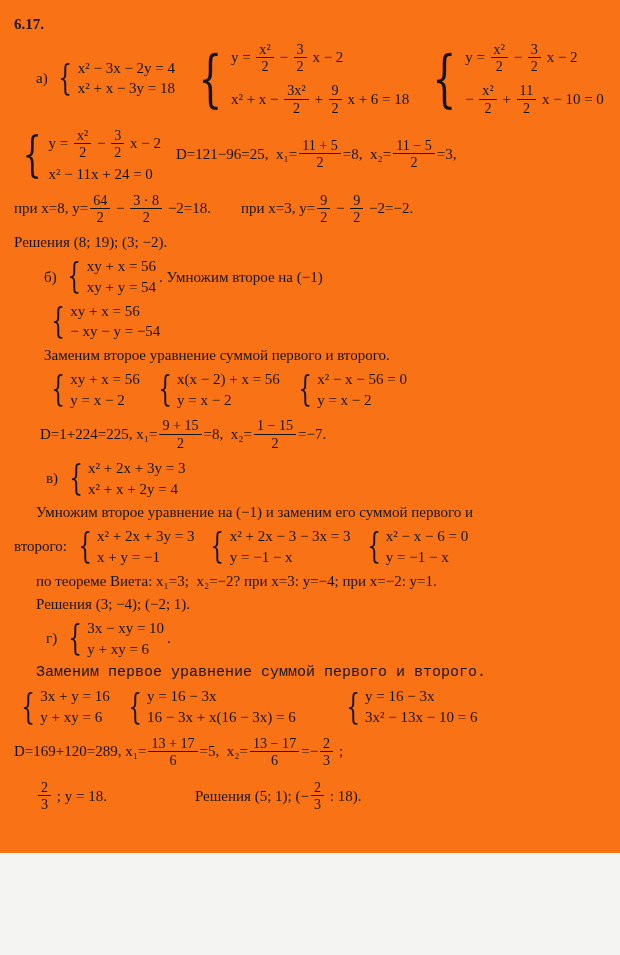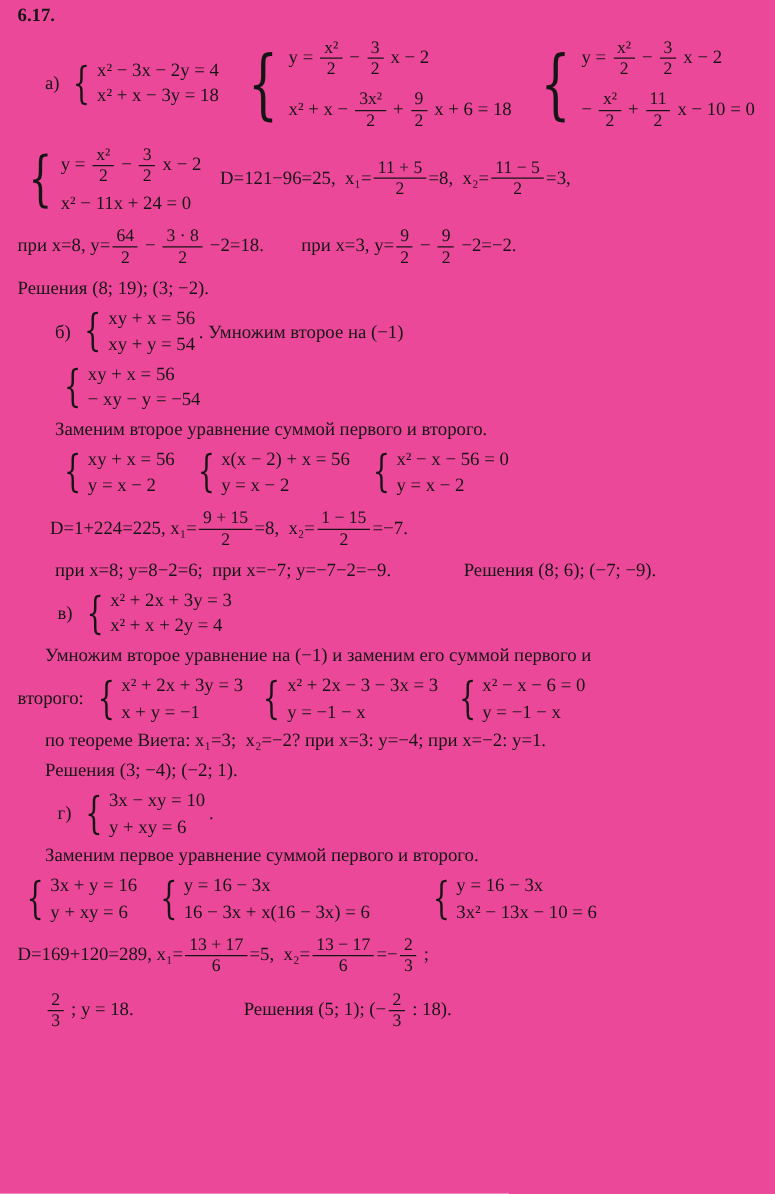--- a/index.html
+++ b/index.html
@@ -1,19 +1,19 @@
 <!DOCTYPE html>
 <html><head>
 <meta charset="utf-8">
 <style>
   html,body{margin:0;padding:0;background:#f4f4f2;}
   body{font-family:"Liberation Serif","DejaVu Serif",serif;color:#151515;}
   .page{
-    width:620px;height:955px;box-sizing:border-box;background:#ec4899;
-    padding:3px 8px 8px 8px;overflow:hidden;position:relative;
+    width:620px;height:853px;box-sizing:border-box;background:#f97316;
+    padding:14px 8px 8px 8px;overflow:hidden;position:relative;
   }
   .title{font-weight:bold;font-size:15px;margin:2px 0 4px 6px;}
   .line{
     display:flex;align-items:center;flex-wrap:nowrap;
     margin:5px 0;font-size:15px;line-height:1.25;
   }
   .txt{white-space:pre;flex:0 0 auto;}
   .gap{display:inline-block;flex:0 0 auto;height:1px;}
   .frac{
     display:inline-flex;flex-direction:column;align-items:center;
@@ -165,25 +165,20 @@
           <span class="num">9 + 15</span>
           <span class="den">2</span>
         </span>
         <span class="txt">=8,  x₂=</span>
         <span class="frac">
           <span class="num">1 − 15</span>
           <span class="den">2</span>
         </span>
         <span class="txt">=−7.</span>
       </div>
-      <div class="line" style="padding-left: 36px;">
-        <span class="txt">при x=8; y=8−2=6;  при x=−7; y=−7−2=−9.</span>
-        <span class="gap" style="width: 58px;"></span>
-        <span class="txt">Решения (8; 6); (−7; −9).</span>
-      </div>
       <div class="line" style="padding-left: 38px;">
         <span class="txt">в) </span>
         <span class="sys">
           <span class="brace" style="font-size: 35px;">{</span>
           <span class="syscol">
             <span class="sysrow"><span class="txt">x² + 2x + 3y = 3</span></span>
             <span class="sysrow"><span class="txt">x² + x + 2y = 4</span></span>
           </span>
         </span>
       </div>
@@ -226,21 +221,21 @@
         <span class="txt">г) </span>
         <span class="sys">
           <span class="brace" style="font-size: 35px;">{</span>
           <span class="syscol">
             <span class="sysrow"><span class="txt">3x − xy = 10</span></span>
             <span class="sysrow"><span class="txt">y + xy = 6</span></span>
           </span>
         </span>
         <span class="txt">.</span>
       </div>
-      <div class="line" style="padding-left: 28px;">
+      <div class="line" style="padding-left: 28px; font-family: Liberation Mono, monospace;">
         <span class="txt">Заменим первое уравнение суммой первого и второго.</span>
       </div>
       <div class="line" style="padding-left: 6px;">
         <span class="sys">
           <span class="brace" style="font-size: 35px;">{</span>
           <span class="syscol">
             <span class="sysrow"><span class="txt">3x + y = 16</span></span>
             <span class="sysrow"><span class="txt">y + xy = 6</span></span>
           </span>
         </span>

